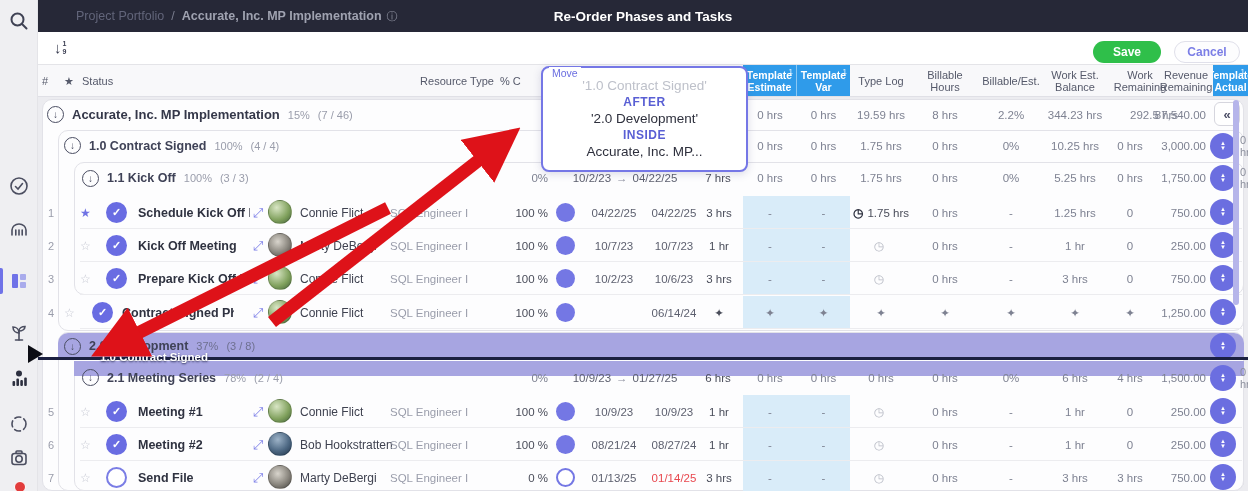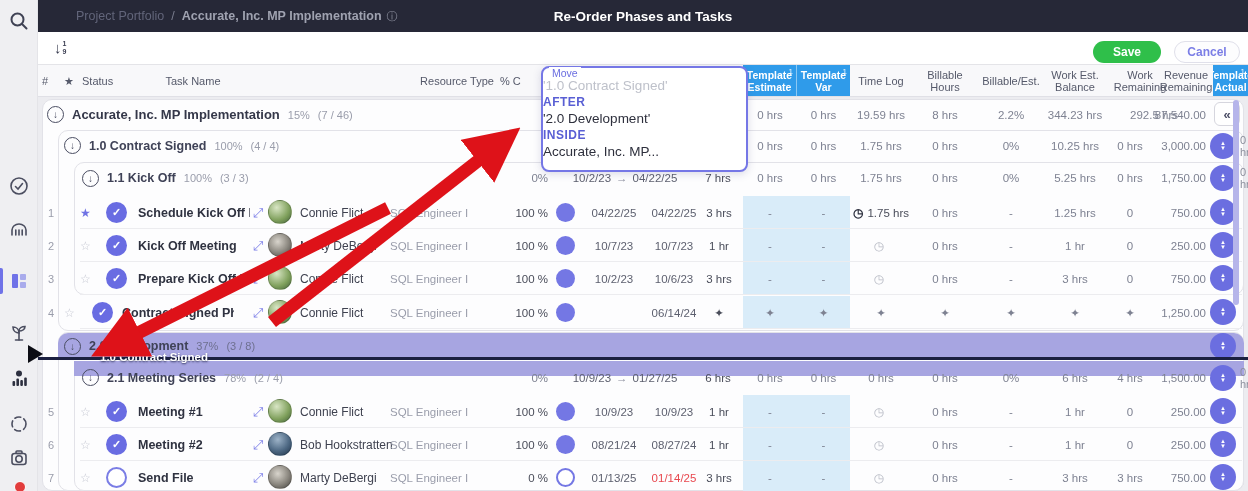--- a/index.html
+++ b/index.html
@@ -70,21 +70,21 @@
   .lav21 { position:absolute; left:74px; top:264px; width:1170px; height:15px; background:#a7a5e1; z-index:2; }
   .dropline { position:absolute; left:0px; top:260px; width:1248px; height:3px; background:#1b2040; z-index:5; }
   .droplabel { position:absolute; left:100px; top:254px; font-size:11.5px; font-weight:bold; color:#ffffff; text-shadow:0 1px 2px rgba(20,25,60,.8); z-index:6; white-space:nowrap; }
   .droptri { position:absolute; left:28px; top:345px; width:0; height:0; border-top:9px solid transparent; border-bottom:9px solid transparent; border-left:15px solid #0c0d14; z-index:61; }
 
   .scrollthumb { position:absolute; left:1233px; top:100px; width:6px; height:205px; background:#b6b5ea; border-radius:3px; z-index:12; cursor:pointer; }
 
   
   .tooltip { position:absolute; left:541px; top:66px; width:207px; height:106px; background:#ffffff; border:2px solid #7577e6; border-radius:8px; z-index:50; box-shadow:0 2px 8px rgba(60,60,120,.18); }
   .tt-legend { position:absolute; left:6px; top:-1px; font-size:10.5px; color:#6b6ee0; background:#fff; padding:0 3px; }
-  .tt-body { position:absolute; left:0; top:10px; width:100%; display:flex; flex-direction:column; gap:2px; }
+  .tt-body { position:absolute; left:0; top:10px; width:100%; display:flex; flex-direction:column; align-items:center; gap:2px; }
   .tt-src { color:#bec1ca; font-size:13.5px; }
   .tt-rel { color:#595fd4; font-size:12px; font-weight:bold; letter-spacing:.5px; }
   .tt-tgt { color:#2e303d; font-size:13.5px; }
 
   
   .sidebar { position:absolute; left:0; top:0; width:38px; height:491px; background:#efeff2; border-right:1px solid #e4e4e8; z-index:20; }
   .sb-ico { position:absolute; left:8px; width:22px; height:22px; display:flex; align-items:center; justify-content:center; cursor:pointer; }
   .sb-active-bar { position:absolute; left:0; top:268px; width:3px; height:26px; background:#6f72e8; border-radius:0 2px 2px 0; }
   .sb-baddge { position:absolute; left:14px; top:481px; width:12px; height:12px; background:#e23c3c; border-radius:50%; border:1.5px solid #fff; }
 
@@ -463,32 +463,31 @@
       </span>
   </div>
   <div class="btn btn-save">Save</div>
   <div class="btn btn-cancel">Cancel</div>
 </div>
 
 <div class="thead">
   <div class="hcell left" style="left:4px;  width:16px;">#</div>
   <div class="hcell left" style="left:26px; width:16px;">★</div>
   <div class="hcell left" style="left:44px; width:55px;">Status</div>
-  <div class="hcell" style="left:110px; width:90px;">Task Name</div>
   <div class="hcell" style="left:377px; width:84px;">Resource Type</div>
   <div class="hcell left" style="left:462px; width:40px; overflow:hidden;">% C</div>
   <div class="hcell hblue" style="left:705px; width:54px; border-right:1px solid rgba(255,255,255,.45);">
     <span style="padding:0 2px;">Template Estimate</span>
     <span class="b1">1</span>
   </div>
   <div class="hcell hblue" style="left:759px; width:53px;">
     <span style="padding:0 2px;">Template Var</span>
     <span class="b1">1</span>
   </div>
-  <div class="hcell" style="left:812px; width:62px;">Time Log</div>
+  <div class="hcell" style="left:812px; width:62px;">Type Log</div>
   <div class="hcell" style="left:874px; width:66px;">Billable Hours</div>
   <div class="hcell" style="left:940px; width:66px;">Billable/Est.</div>
   <div class="hcell" style="left:1006px; width:62px;">Work Est. Balance</div>
   <div class="hcell" style="left:1076px; width:52px;">Work Remaining</div>
   <div class="hcell" style="left:1120px; width:56px;">Revenue Remaining</div>
   <div class="hcell hblue" style="left:1175px; width:35px; overflow:hidden;">
     <span style="padding:0 1px;">Template Actual</span>
     <span class="b1">1</span>
   </div>
 </div>

